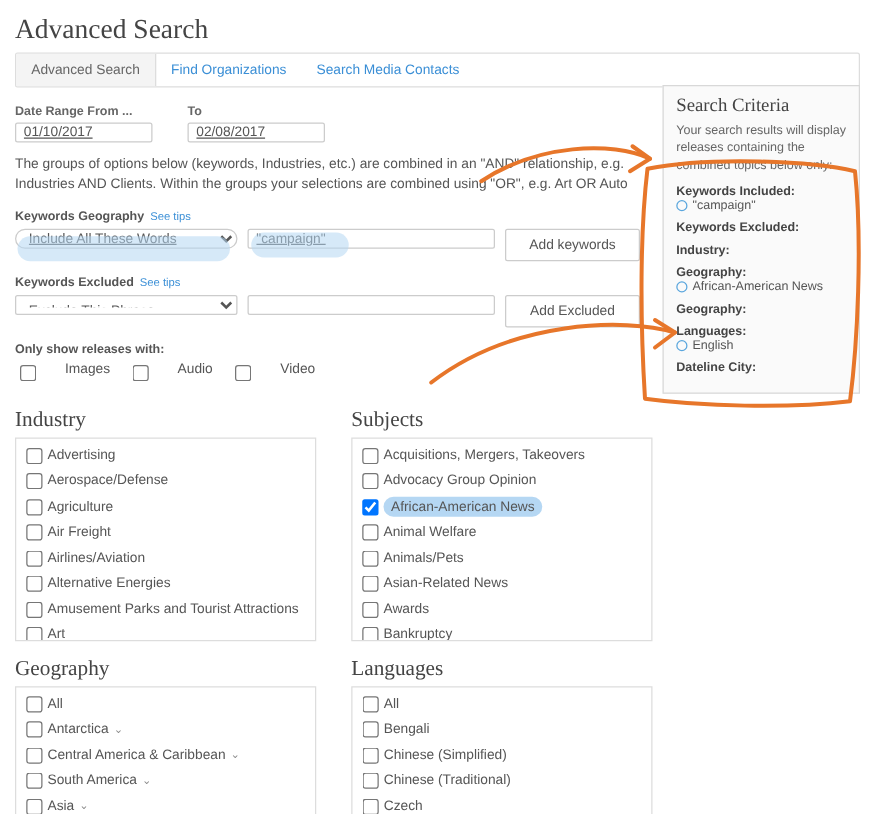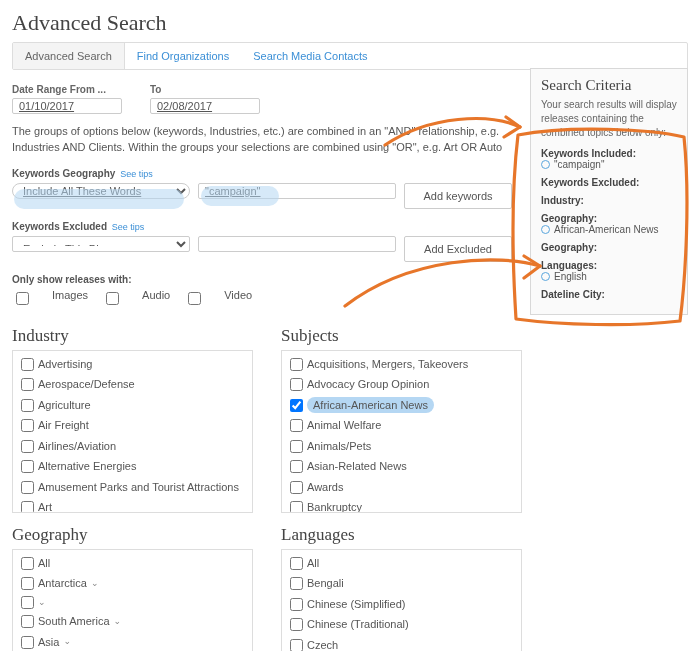--- a/index.html
+++ b/index.html
@@ -271,20 +271,21 @@
             <input type="checkbox" style="">
             <span>All</span>
           </div>
           <div class="item">
             <input type="checkbox" style="">
             <span>Antarctica</span>
             <span class="chev"> ⌄</span>
           </div>
           <div class="item">
             <input type="checkbox" style="">
+            <span>Central America &amp; Caribbean</span>
             <span class="chev"> ⌄</span>
           </div>
           <div class="item">
             <input type="checkbox" style="">
             <span>South America</span>
             <span class="chev"> ⌄</span>
           </div>
           <div class="item">
             <input type="checkbox" style="">
             <span>Asia</span>

